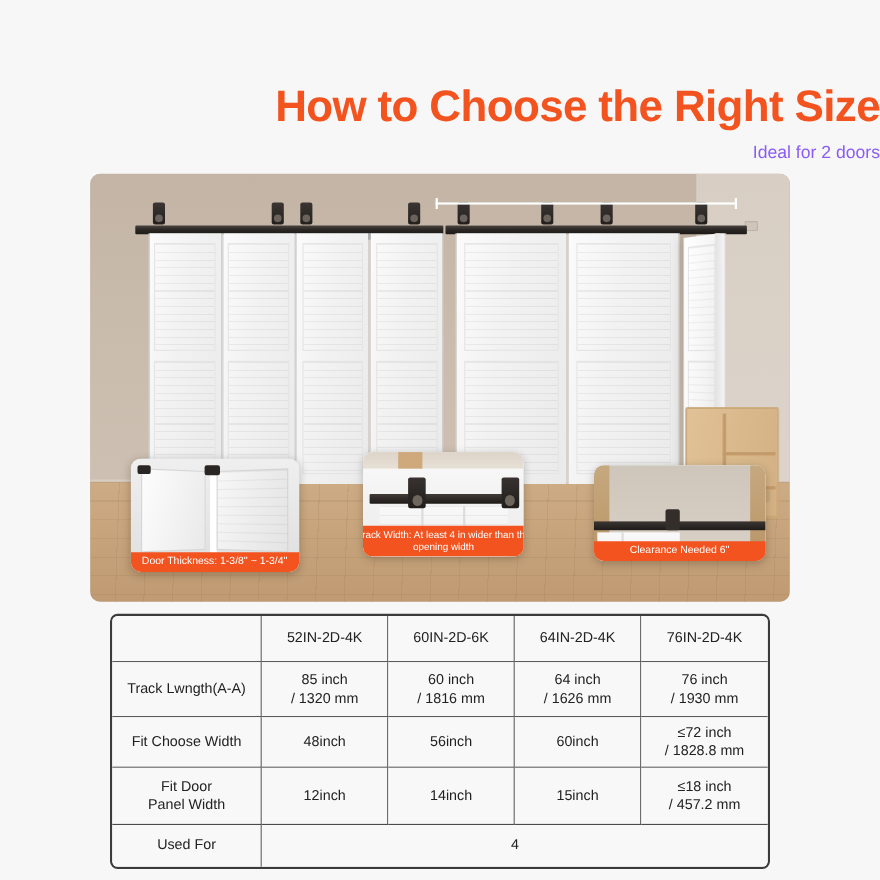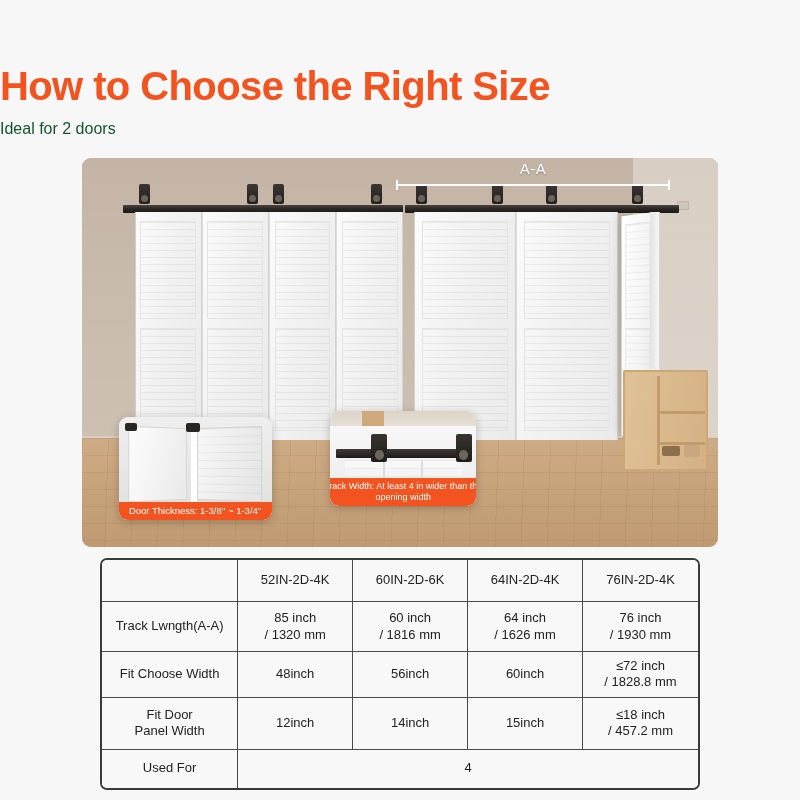--- a/index.html
+++ b/index.html
@@ -16,36 +16,36 @@
   .page {
     position: relative;
     width: 800px;
     height: 800px;
     background: #f7f7f7;
   }
 
   
   .header {
     position: absolute;
-    top: 4px; left: 0;
+    top: 15px; left: 0;
     width: 800px;
-    text-align: left;
+    text-align: right;
   }
   .title {
     margin-top: 60px;
     font-size: 40px;
     font-weight: bold;
     color: #f2531f;
     letter-spacing: -0.6px;
     line-height: 1.1;
   }
   .subtitle {
     margin-top: 12px;
     font-size: 16px;
-    color: #14532d;
+    color: #8b5cf6;
     font-weight: normal;
   }
 
   
   .photo {
     position: absolute;
     left: 82px;
     top: 158px;
     width: 636px;
     height: 389px;
@@ -505,21 +505,20 @@
     <div class="panel-edge"></div>
 
     <div class="shelf">
       <div class="bay vdiv"></div>
       <div class="bay hdiv1"></div>
       <div class="bay hdiv2"></div>
       <div class="shelf-item"></div>
       <div class="shelf-item2"></div>
     </div>
 
-    <div class="dim-label">A-A</div>
     <div class="dim"></div>
 
     <div class="inset inset-1">
       <div class="i1-bg"></div>
       <div class="i1-doorA"></div>
       <div class="i1-gap"></div>
       <div class="i1-doorB"></div>
       <div class="i1-hw"></div>
       <div class="i1-hw2"></div>
       <div class="inset-caption">
@@ -538,20 +537,32 @@
       <div class="i2-rail"></div>
       <div class="i2-roll i2-r1"></div>
       <div class="i2-roll i2-r2"></div>
       <div class="inset-caption three">
         <span>Track Width:</span>
         <span>At least 4 in wider than</span>
         <span>the opening width</span>
       </div>
     </div>
 
+    <div class="inset inset-3">
+      <div class="i3-bg"></div>
+      <div class="i3-left"></div>
+      <div class="i3-right"></div>
+      <div class="i3-rail"></div>
+      <div class="i3-hw"></div>
+      <div class="i3-doors"></div>
+      <div class="i3-seam"></div>
+      <div class="inset-caption">
+        <span>Clearance Needed 6''</span>
+      </div>
+    </div>
 
   </div>
 
   <table class="spec-table">
     <tbody>
       <tr class="r-head">
         <td class="col-label"></td>
         <td class="col-val hdr">52IN-2D-4K</td>
         <td class="col-val hdr">60IN-2D-6K</td>
         <td class="col-val hdr">64IN-2D-4K</td>

